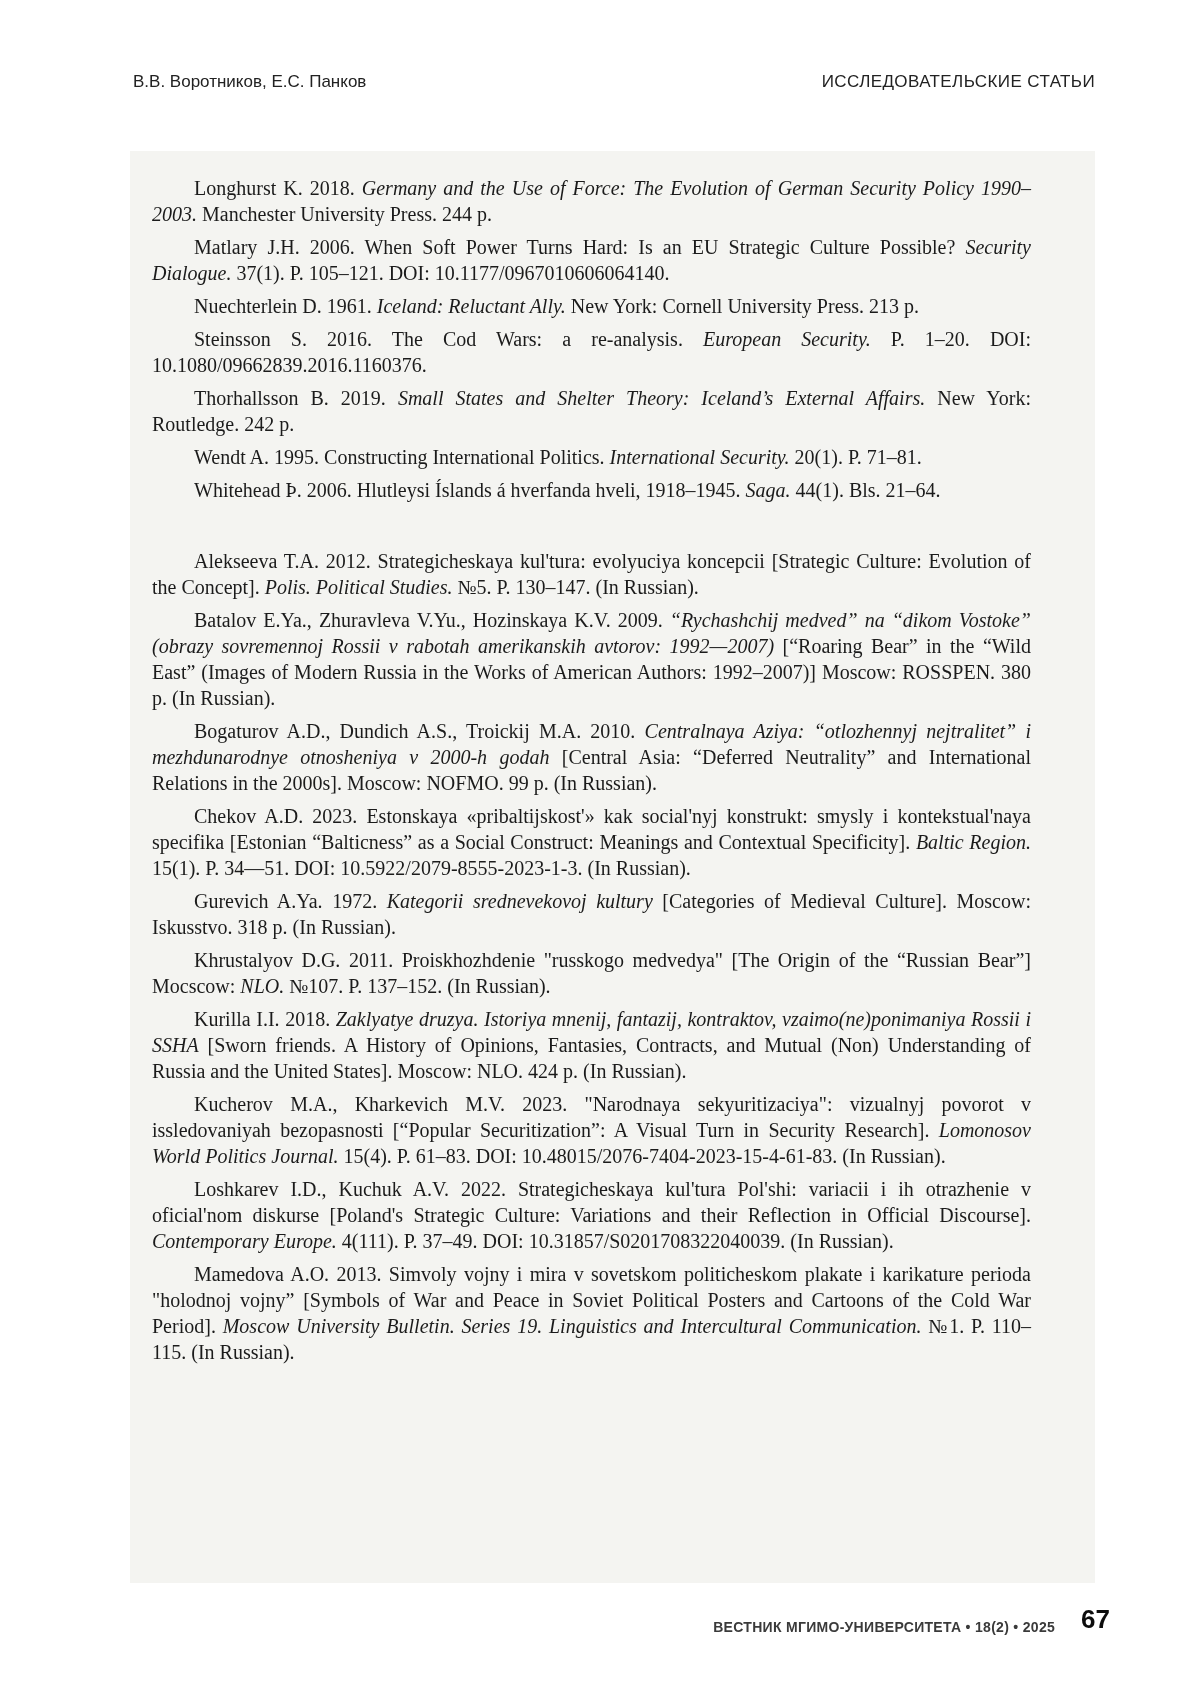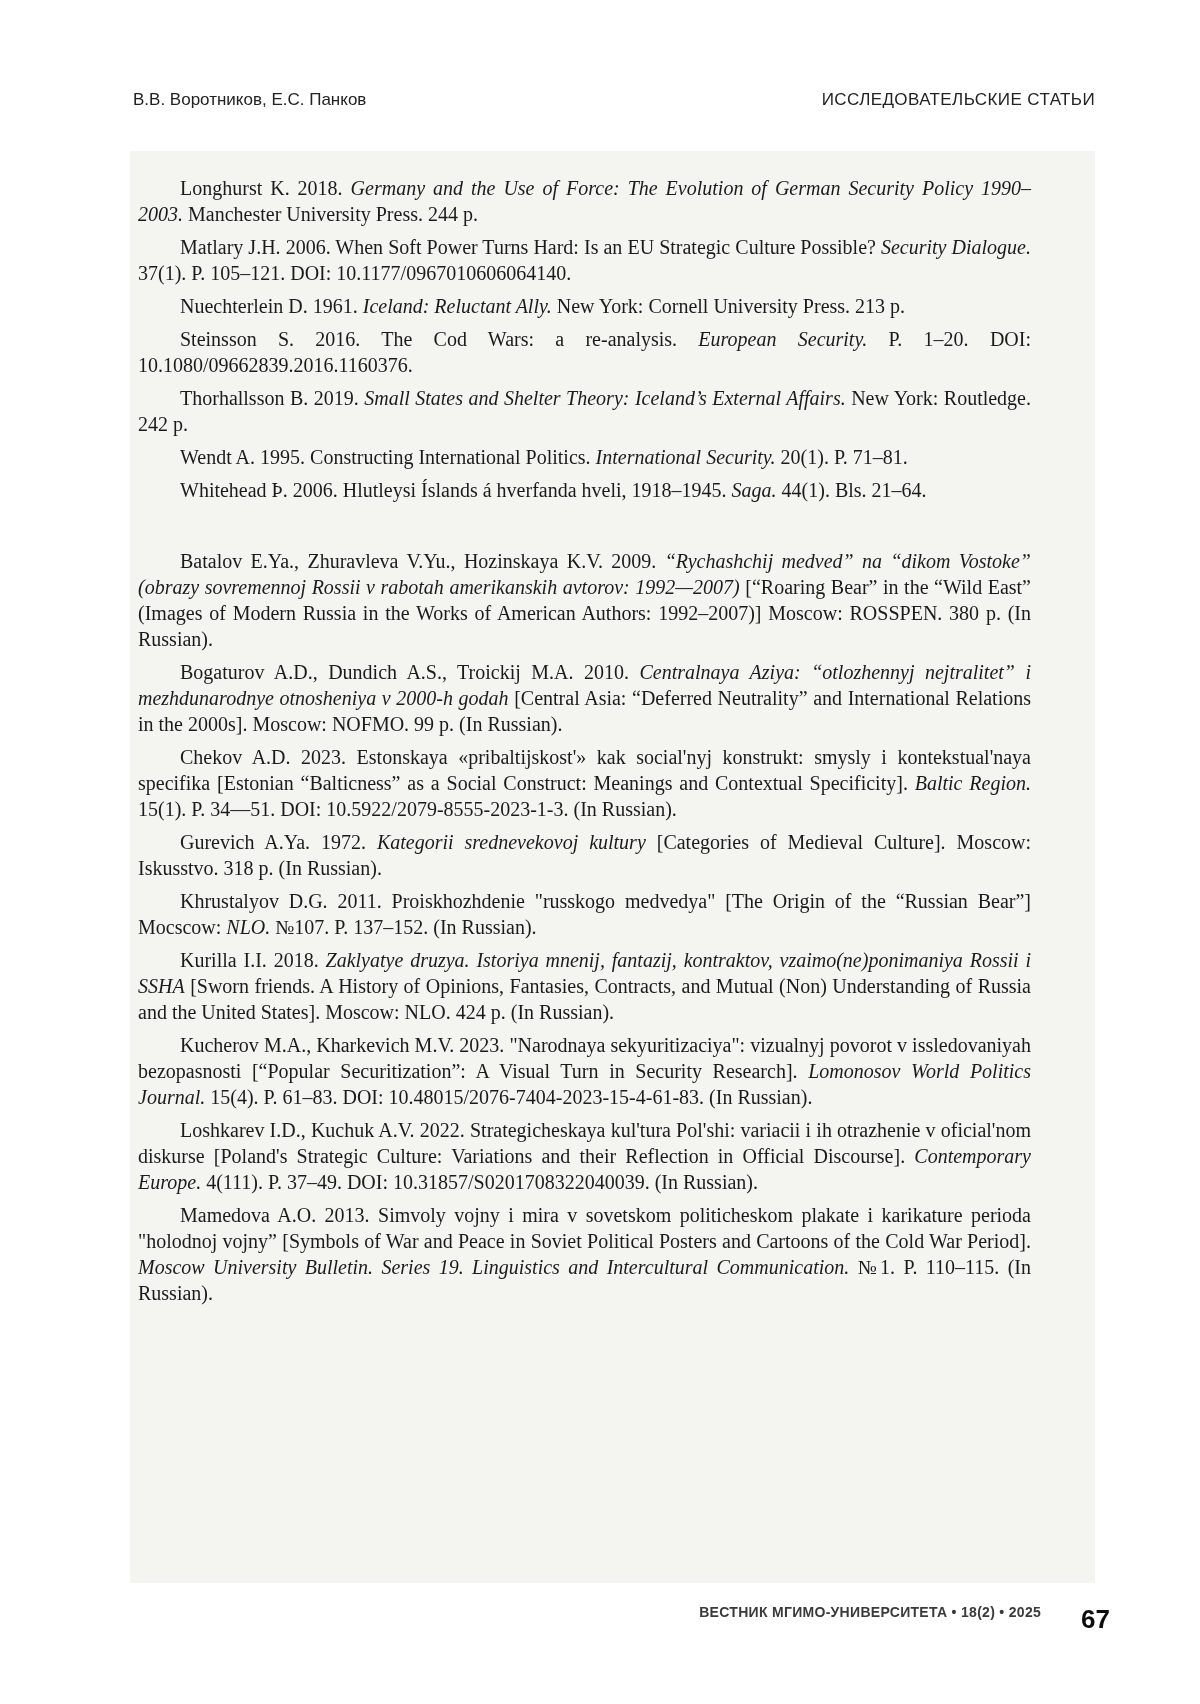--- a/index.html
+++ b/index.html
@@ -5,47 +5,47 @@
   * { margin: 0; padding: 0; box-sizing: border-box; }
   html, body { width: 1200px; height: 1704px; }
   body {
     position: relative;
     background: #ffffff;
     font-family: "Liberation Serif", serif;
     color: #1b1b1b;
   }
   .running-head {
     position: absolute;
-    top: 90px; left: 133px; width: 962px;
+    top: 72px; left: 133px; width: 962px;
     display: flex; justify-content: space-between; align-items: baseline;
     font-family: "Liberation Sans", sans-serif;
     font-size: 17px; color: #222222;
   }
   .running-head .section { letter-spacing: 0.4px; }
   .references-panel {
     position: absolute;
     top: 151px; left: 130px;
     width: 965px; height: 1432px;
     background: #f4f4f1;
-    padding: 24px 64px 0 8px;
+    padding: 24px 64px 0 22px;
     overflow: hidden;
   }
   .ref {
     font-size: 20px;
     line-height: 26px;
     text-align: justify;
     text-indent: 42px;
     margin-bottom: 7px;
   }
   .ref em { font-style: italic; }
   .group-gap { height: 38px; }
   .running-foot {
     position: absolute;
     top: 1604px; right: 90px;
-    display: flex; align-items: flex-start; gap: 40px;
+    display: flex; align-items: flex-end; gap: 26px;
     font-family: "Liberation Sans", sans-serif;
   }
   .journal-line {
     font-weight: bold;
     font-size: 14px;
     color: #3a3a3a;
     letter-spacing: 0.3px;
   }
   .page-num {
     font-weight: bold;
@@ -66,20 +66,21 @@
       <p class="ref"><span>Longhurst K. 2018. </span><em>Germany and the Use of Force: The Evolution of German Security Policy 1990–2003.</em><span> Manchester University Press. 244 p.</span></p>
       <p class="ref"><span>Matlary J.H. 2006. When Soft Power Turns Hard: Is an EU Strategic Culture Possible? </span><em>Security Dialogue.</em><span> 37(1). P. 105–121. DOI: 10.1177/0967010606064140.</span></p>
       <p class="ref"><span>Nuechterlein D. 1961. </span><em>Iceland: Reluctant Ally.</em><span> New York: Cornell University Press. 213 p.</span></p>
       <p class="ref"><span>Steinsson S. 2016. The Cod Wars: a re-analysis. </span><em>European Security.</em><span> P. 1–20. DOI: 10.1080/09662839.2016.1160376.</span></p>
       <p class="ref"><span>Thorhallsson B. 2019. </span><em>Small States and Shelter Theory: Iceland’s External Affairs.</em><span> New York: Routledge. 242 p.</span></p>
       <p class="ref"><span>Wendt A. 1995. Constructing International Politics. </span><em>International Security.</em><span> 20(1). P. 71–81.</span></p>
       <p class="ref"><span>Whitehead Þ. 2006. Hlutleysi Íslands á hverfanda hveli, 1918–1945. </span><em>Saga.</em><span> 44(1). Bls. 21–64.</span></p>
     </section>
   <div class="group-gap"></div>
   <section id="refs-russian">
+      <p class="ref"><span>Alekseeva T.A. 2012. Strategicheskaya kul'tura: evolyuciya koncepcii [Strategic Culture: Evolution of the Concept]. </span><em>Polis. Political Studies.</em><span> №5. P. 130–147. (In Russian).</span></p>
       <p class="ref"><span>Batalov E.Ya., Zhuravleva V.Yu., Hozinskaya K.V. 2009. </span><em>“Rychashchij medved” na “dikom Vostoke” (obrazy sovremennoj Rossii v rabotah amerikanskih avtorov: 1992—2007)</em><span> [“Roaring Bear” in the “Wild East” (Images of Modern Russia in the Works of American Authors: 1992–2007)] Moscow: ROSSPEN. 380 p. (In Russian).</span></p>
       <p class="ref"><span>Bogaturov A.D., Dundich A.S., Troickij M.A. 2010. </span><em>Centralnaya Aziya: “otlozhennyj nejtralitet” i mezhdunarodnye otnosheniya v 2000-h godah</em><span> [Central Asia: “Deferred Neutrality” and International Relations in the 2000s]. Moscow: NOFMO. 99 p. (In Russian).</span></p>
       <p class="ref"><span>Chekov A.D. 2023. Estonskaya «pribaltijskost'» kak social'nyj konstrukt: smysly i kontekstual'naya specifika [Estonian “Balticness” as a Social Construct: Meanings and Contextual Specificity]. </span><em>Baltic Region.</em><span> 15(1). P. 34—51. DOI: 10.5922/2079-8555-2023-1-3. (In Russian).</span></p>
       <p class="ref"><span>Gurevich A.Ya. 1972. </span><em>Kategorii srednevekovoj kultury</em><span> [Categories of Medieval Culture]. Moscow: Iskusstvo. 318 p. (In Russian).</span></p>
       <p class="ref"><span>Khrustalyov D.G. 2011. Proiskhozhdenie "russkogo medvedya" [The Origin of the “Russian Bear”] Mocscow: </span><em>NLO.</em><span> №107. P. 137–152. (In Russian).</span></p>
       <p class="ref"><span>Kurilla I.I. 2018. </span><em>Zaklyatye druzya. Istoriya mnenij, fantazij, kontraktov, vzaimo(ne)ponimaniya Rossii i SSHA</em><span> [Sworn friends. A History of Opinions, Fantasies, Contracts, and Mutual (Non) Understanding of Russia and the United States]. Moscow: NLO. 424 p. (In Russian).</span></p>
       <p class="ref"><span>Kucherov M.A., Kharkevich M.V. 2023. "Narodnaya sekyuritizaciya": vizualnyj povorot v issledovaniyah bezopasnosti [“Popular Securitization”: A Visual Turn in Security Research]. </span><em>Lomonosov World Politics Journal.</em><span> 15(4). P. 61–83. DOI: 10.48015/2076-7404-2023-15-4-61-83. (In Russian).</span></p>
       <p class="ref"><span>Loshkarev I.D., Kuchuk A.V. 2022. Strategicheskaya kul'tura Pol'shi: variacii i ih otrazhenie v oficial'nom diskurse [Poland's Strategic Culture: Variations and their Reflection in Official Discourse]. </span><em>Contemporary Europe.</em><span> 4(111). P. 37–49. DOI: 10.31857/S0201708322040039. (In Russian).</span></p>
       <p class="ref"><span>Mamedova A.O. 2013. Simvoly vojny i mira v sovetskom politicheskom plakate i karikature perioda "holodnoj vojny” [Symbols of War and Peace in Soviet Political Posters and Cartoons of the Cold War Period]. </span><em>Moscow University Bulletin. Series 19. Linguistics and Intercultural Communication.</em><span> №1. P. 110–115. (In Russian).</span></p>
     </section>

